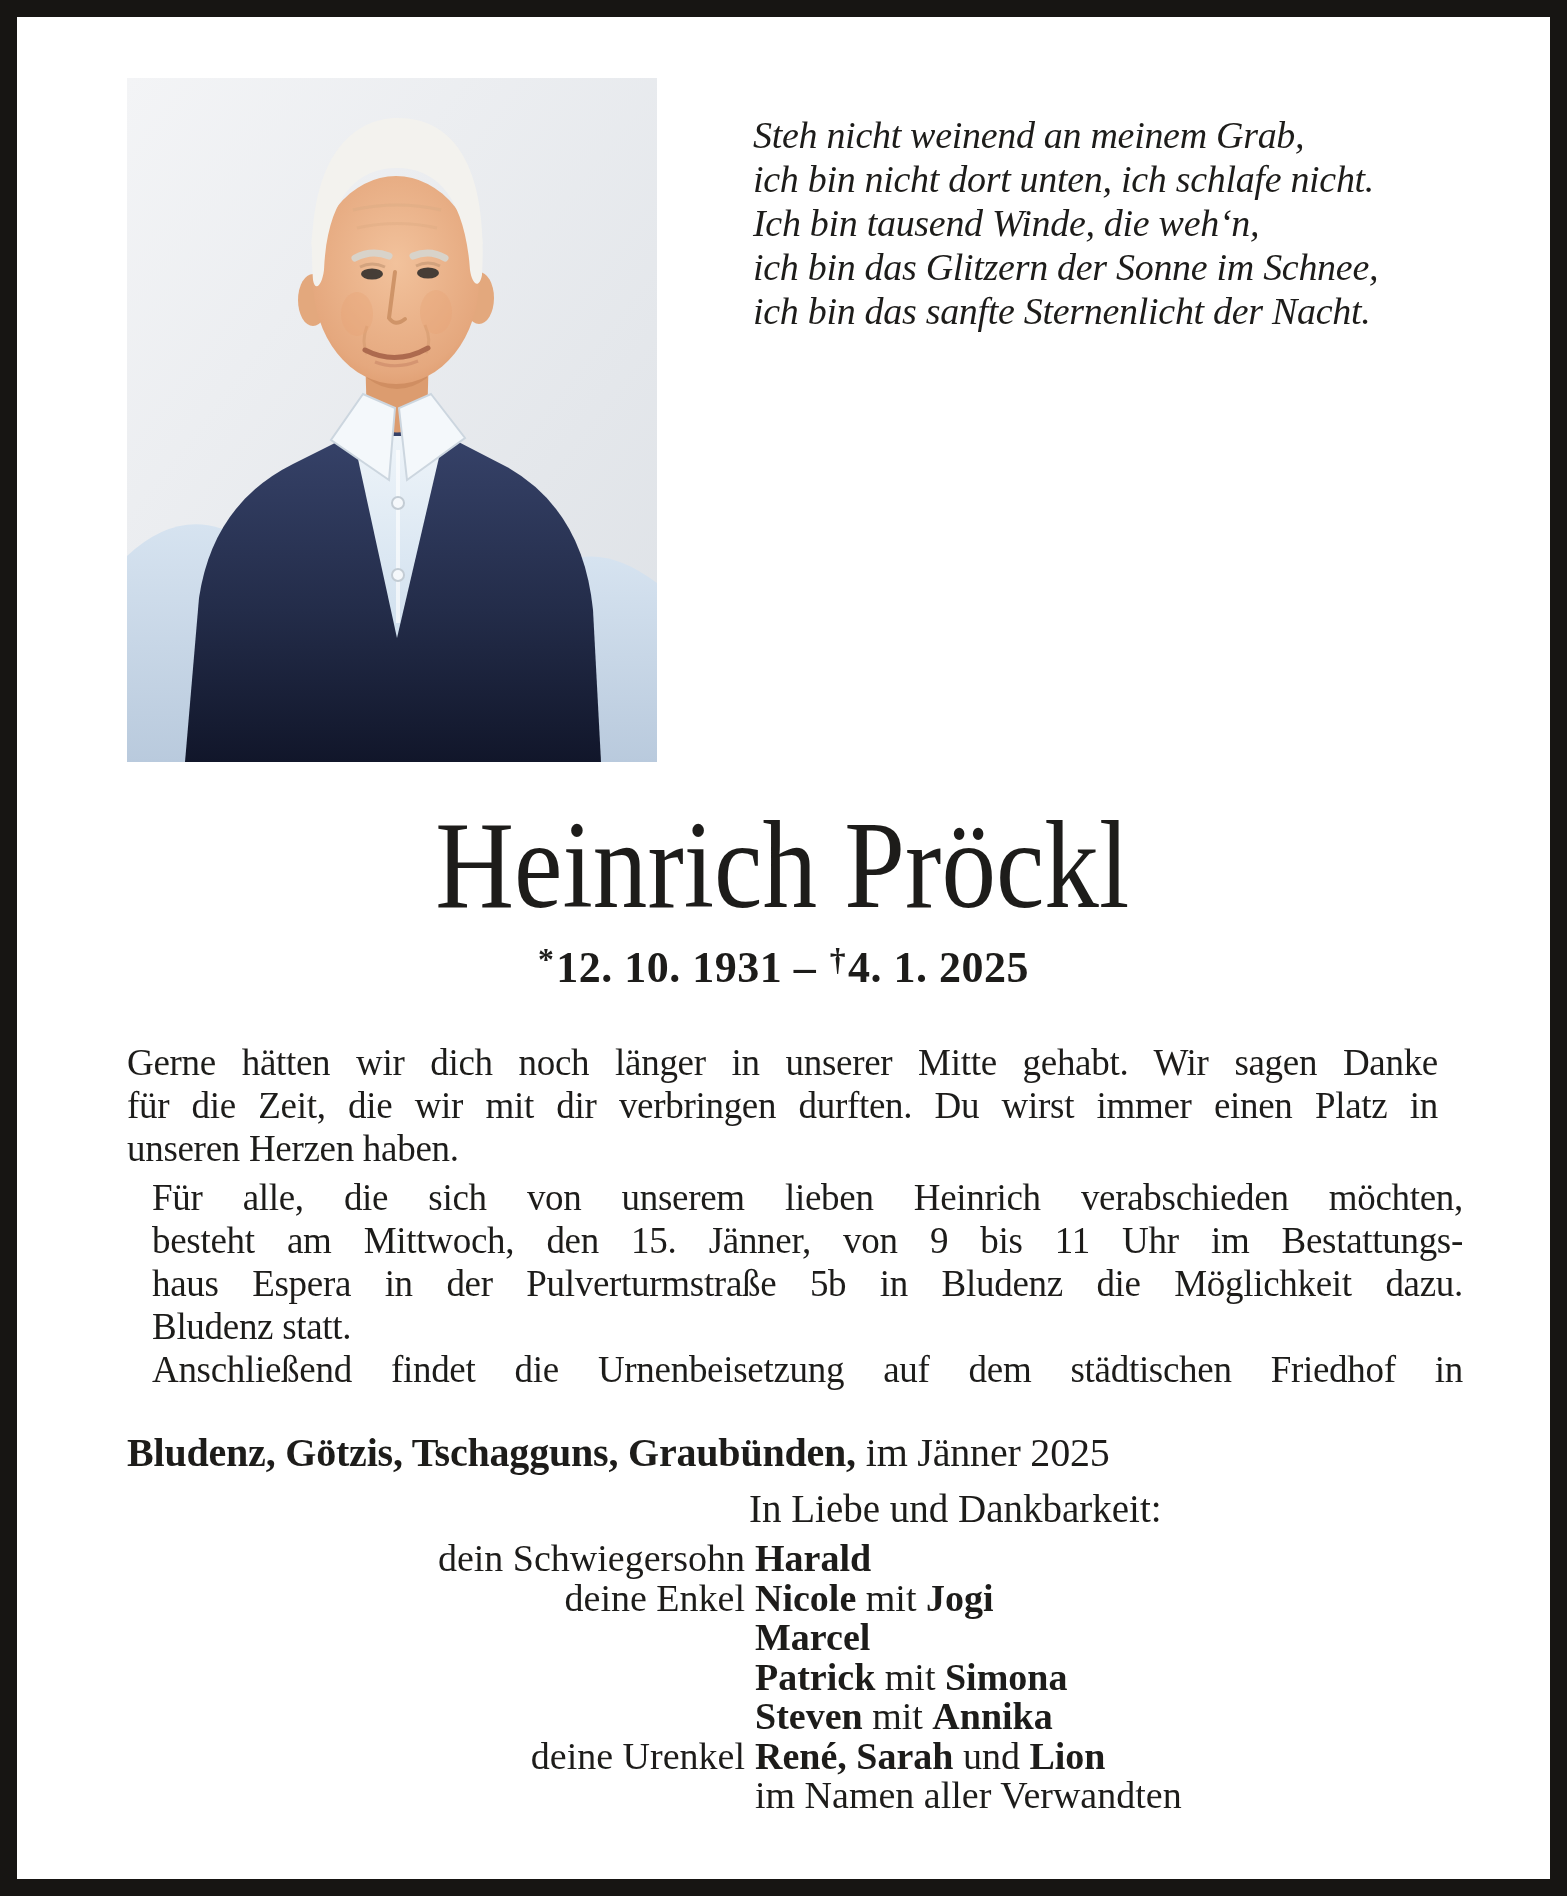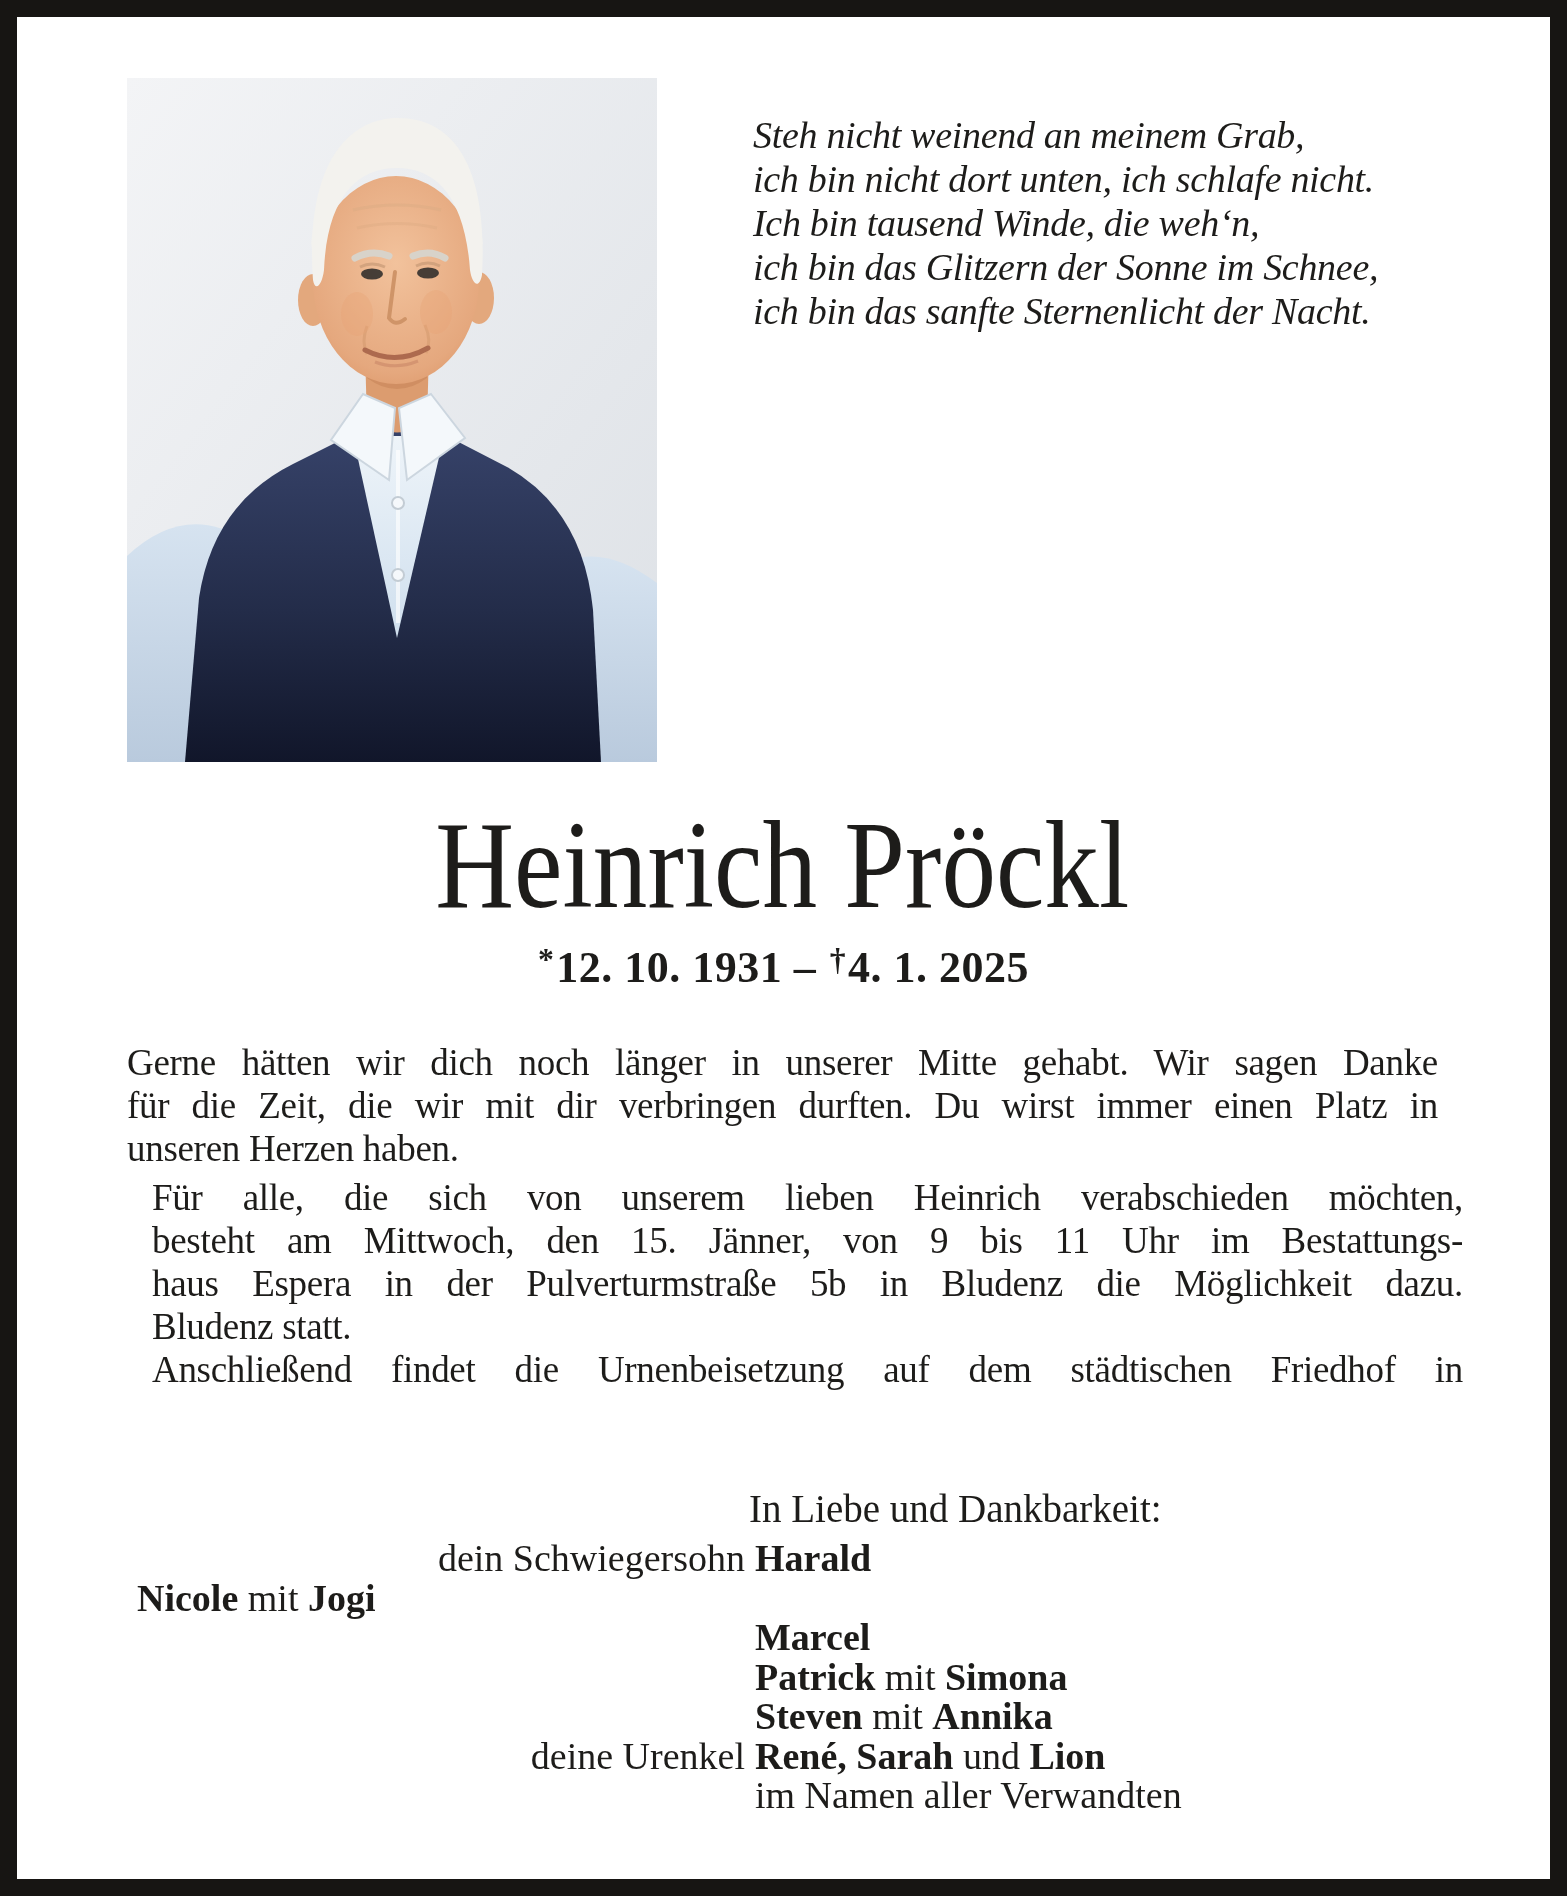--- a/index.html
+++ b/index.html
@@ -196,29 +196,34 @@
       </div>
 
     <div class="para farewell jpara">
         <div class="tl">Für alle, die sich von unserem lieben Heinrich verabschieden möchten,</div>
         <div class="tl">besteht am Mittwoch, den 15. Jänner, von 9 bis 11 Uhr im Bestattungs-</div>
         <div class="tl">haus Espera in der Pulverturmstraße 5b in Bludenz die Möglichkeit dazu.</div>
         <div class="tl last">Bludenz statt.</div>
         <div class="tl">Anschließend findet die Urnenbeisetzung auf dem städtischen Friedhof in</div>
       </div>
 
+    <div class="locline">
+      <span class="b">Bludenz, Götzis, Tschagguns, Graubünden,</span>
+      <span>im Jänner 2025</span>
+    </div>
 
     <div class="closing-heading">In Liebe und Dankbarkeit:</div>
 
     <div class="family" id="family-rows">
         <div class="fam-row">
           <span class="fam-label">dein Schwiegersohn</span>
           <span class="fam-names"><b>Harald</b></span>
         </div>
         <div class="fam-row">
+          <span class="fam-label">deine Enkel</span>
           <span class="fam-names"><b>Nicole</b><span> mit </span><b>Jogi</b></span>
         </div>
         <div class="fam-row">
           <span class="fam-label"></span>
           <span class="fam-names"><b>Marcel</b></span>
         </div>
         <div class="fam-row">
           <span class="fam-label"></span>
           <span class="fam-names"><b>Patrick</b><span> mit </span><b>Simona</b></span>
         </div>

